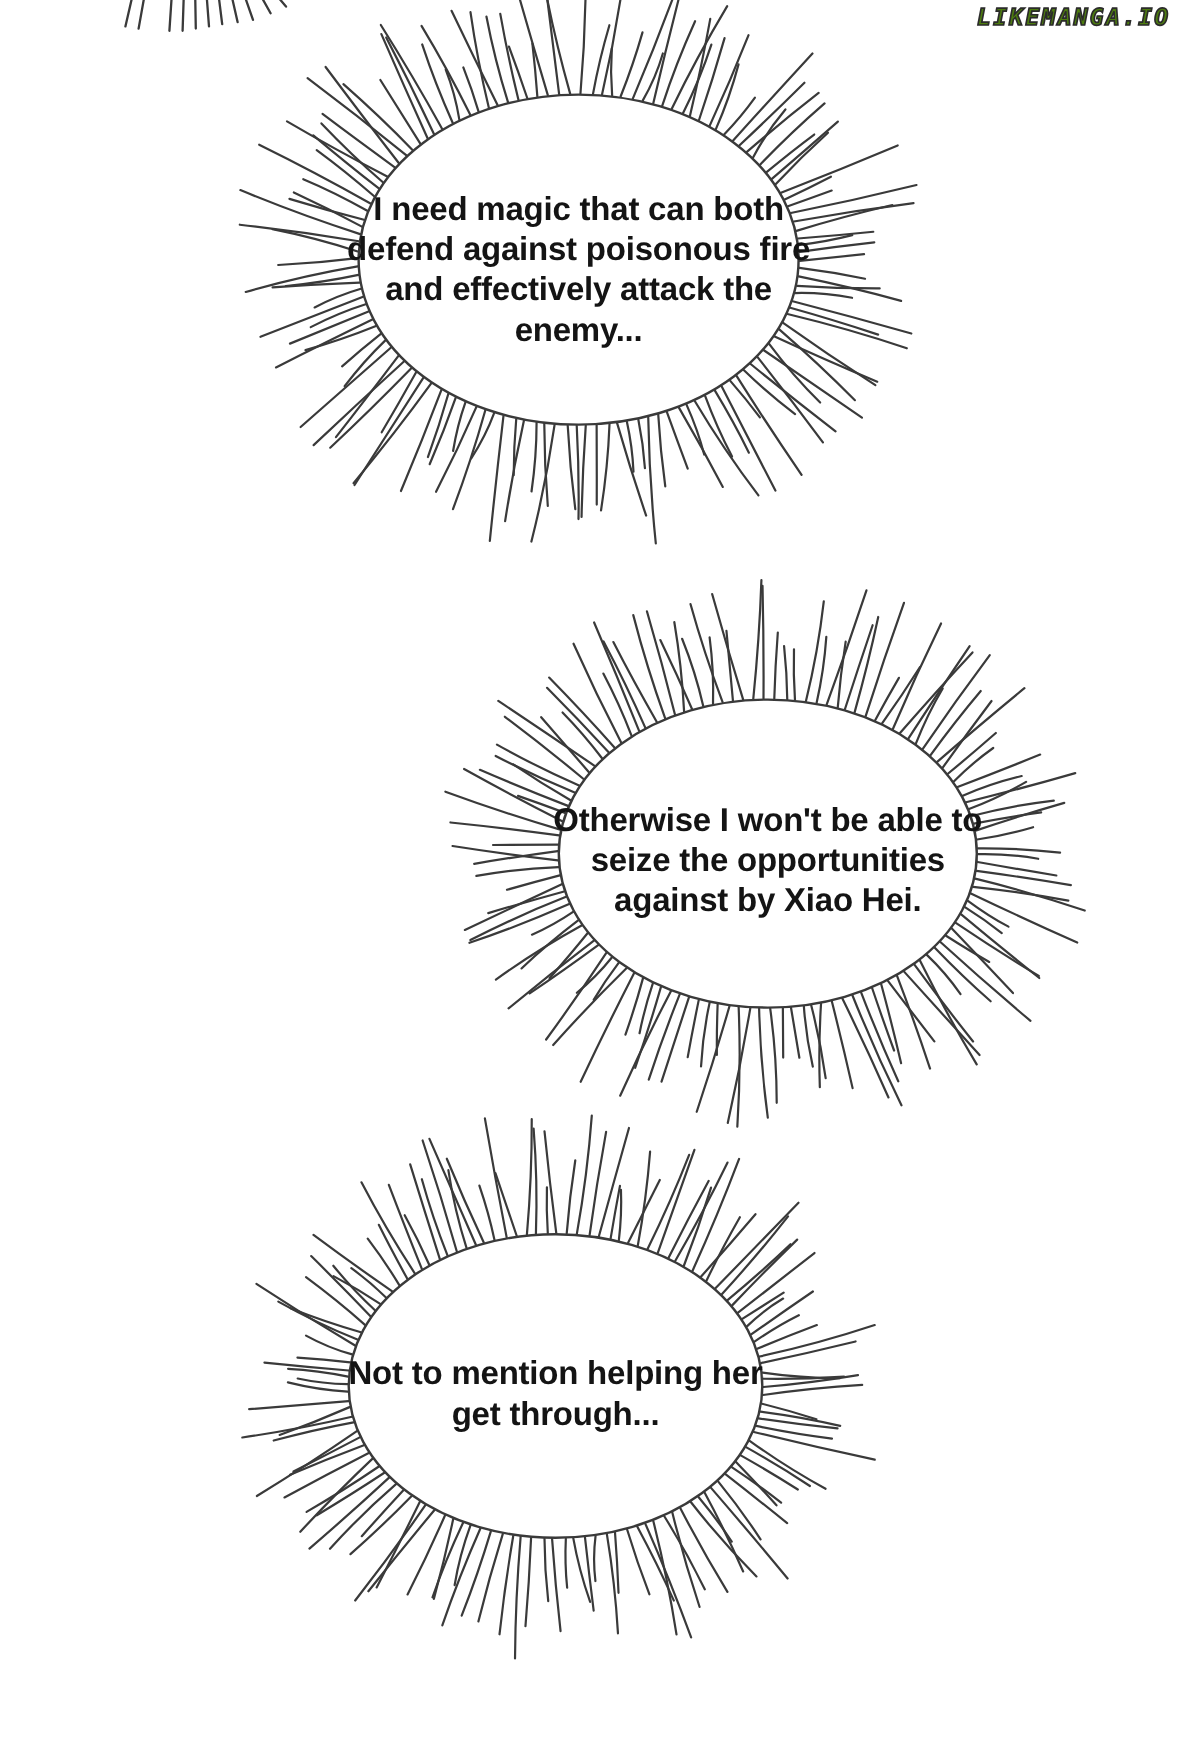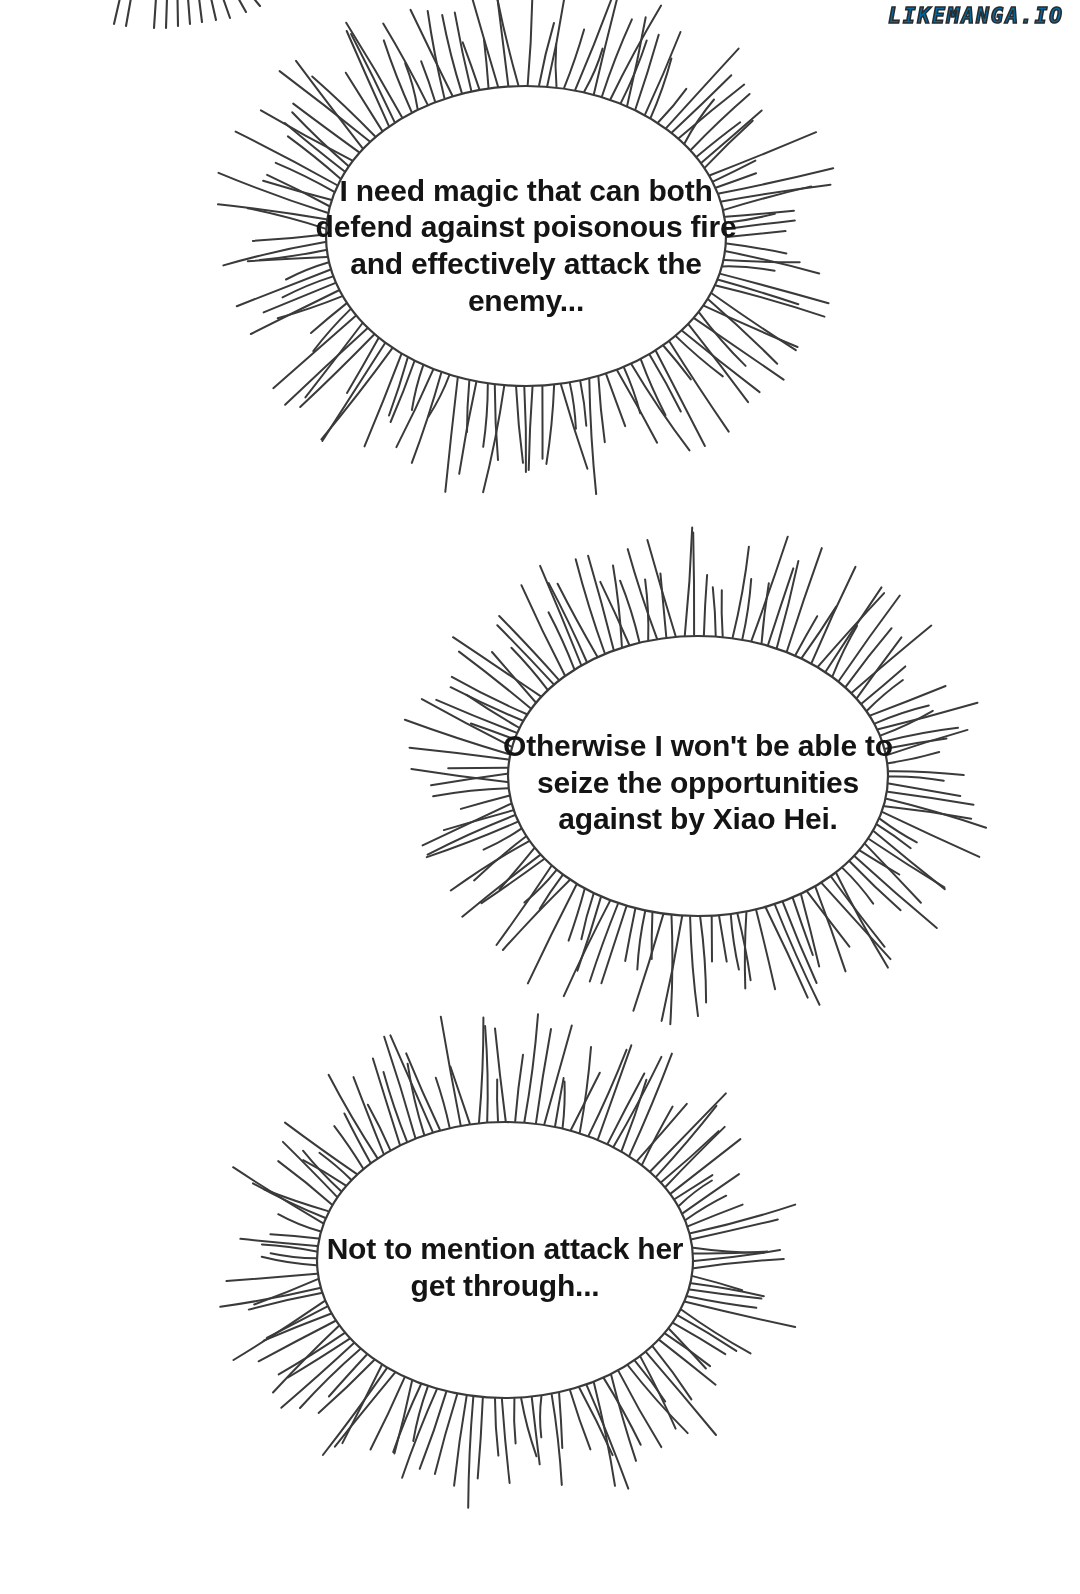--- a/index.html
+++ b/index.html
@@ -25,21 +25,21 @@
   
   .watermark {
     position: absolute;
     top: 4px;
     right: 16px;
     font-family: "DejaVu Sans Mono", monospace;
     font-size: 21px;
     font-weight: bold;
     font-style: italic;
     letter-spacing: 2px;
-    color: #0369a1;
+    color: #4d7c0f;
     -webkit-text-stroke: 1.5px #2b2b2b;
     text-shadow: 0 0 1px #3a3a3a;
     user-select: none;
   }
 
   
   .bubble {
     position: absolute;
   }
   .bubble svg {
@@ -506,16 +506,16 @@
           <path d="M472.9 185.1 Q499.8 166.1 529.0 146.1"></path>
           <path d="M475.9 191.7 Q496.8 177.3 516.2 167.7"></path>
           <path d="M478.3 198.2 Q506.2 186.5 532.6 176.6"></path>
           <path d="M480.5 205.2 Q533.2 193.8 585.2 176.6"></path>
           <path d="M481.9 211.2 Q525.0 201.9 567.8 191.5"></path>
           <path d="M483.3 219.8 Q518.3 224.9 553.7 224.8"></path>
           <path d="M483.8 225.4 Q520.6 225.9 557.3 223.5"></path>
         </g>
       <ellipse cx="295" cy="232" rx="188" ry="138" fill="#ffffff" stroke="#3a3a3a" stroke-width="2.2"></ellipse>
     </svg>
-    <div class="text">Not to mention attack her get through...</div>
+    <div class="text">Not to mention helping her get through...</div>
   </div>
 
 </div>
 
 </body></html>

